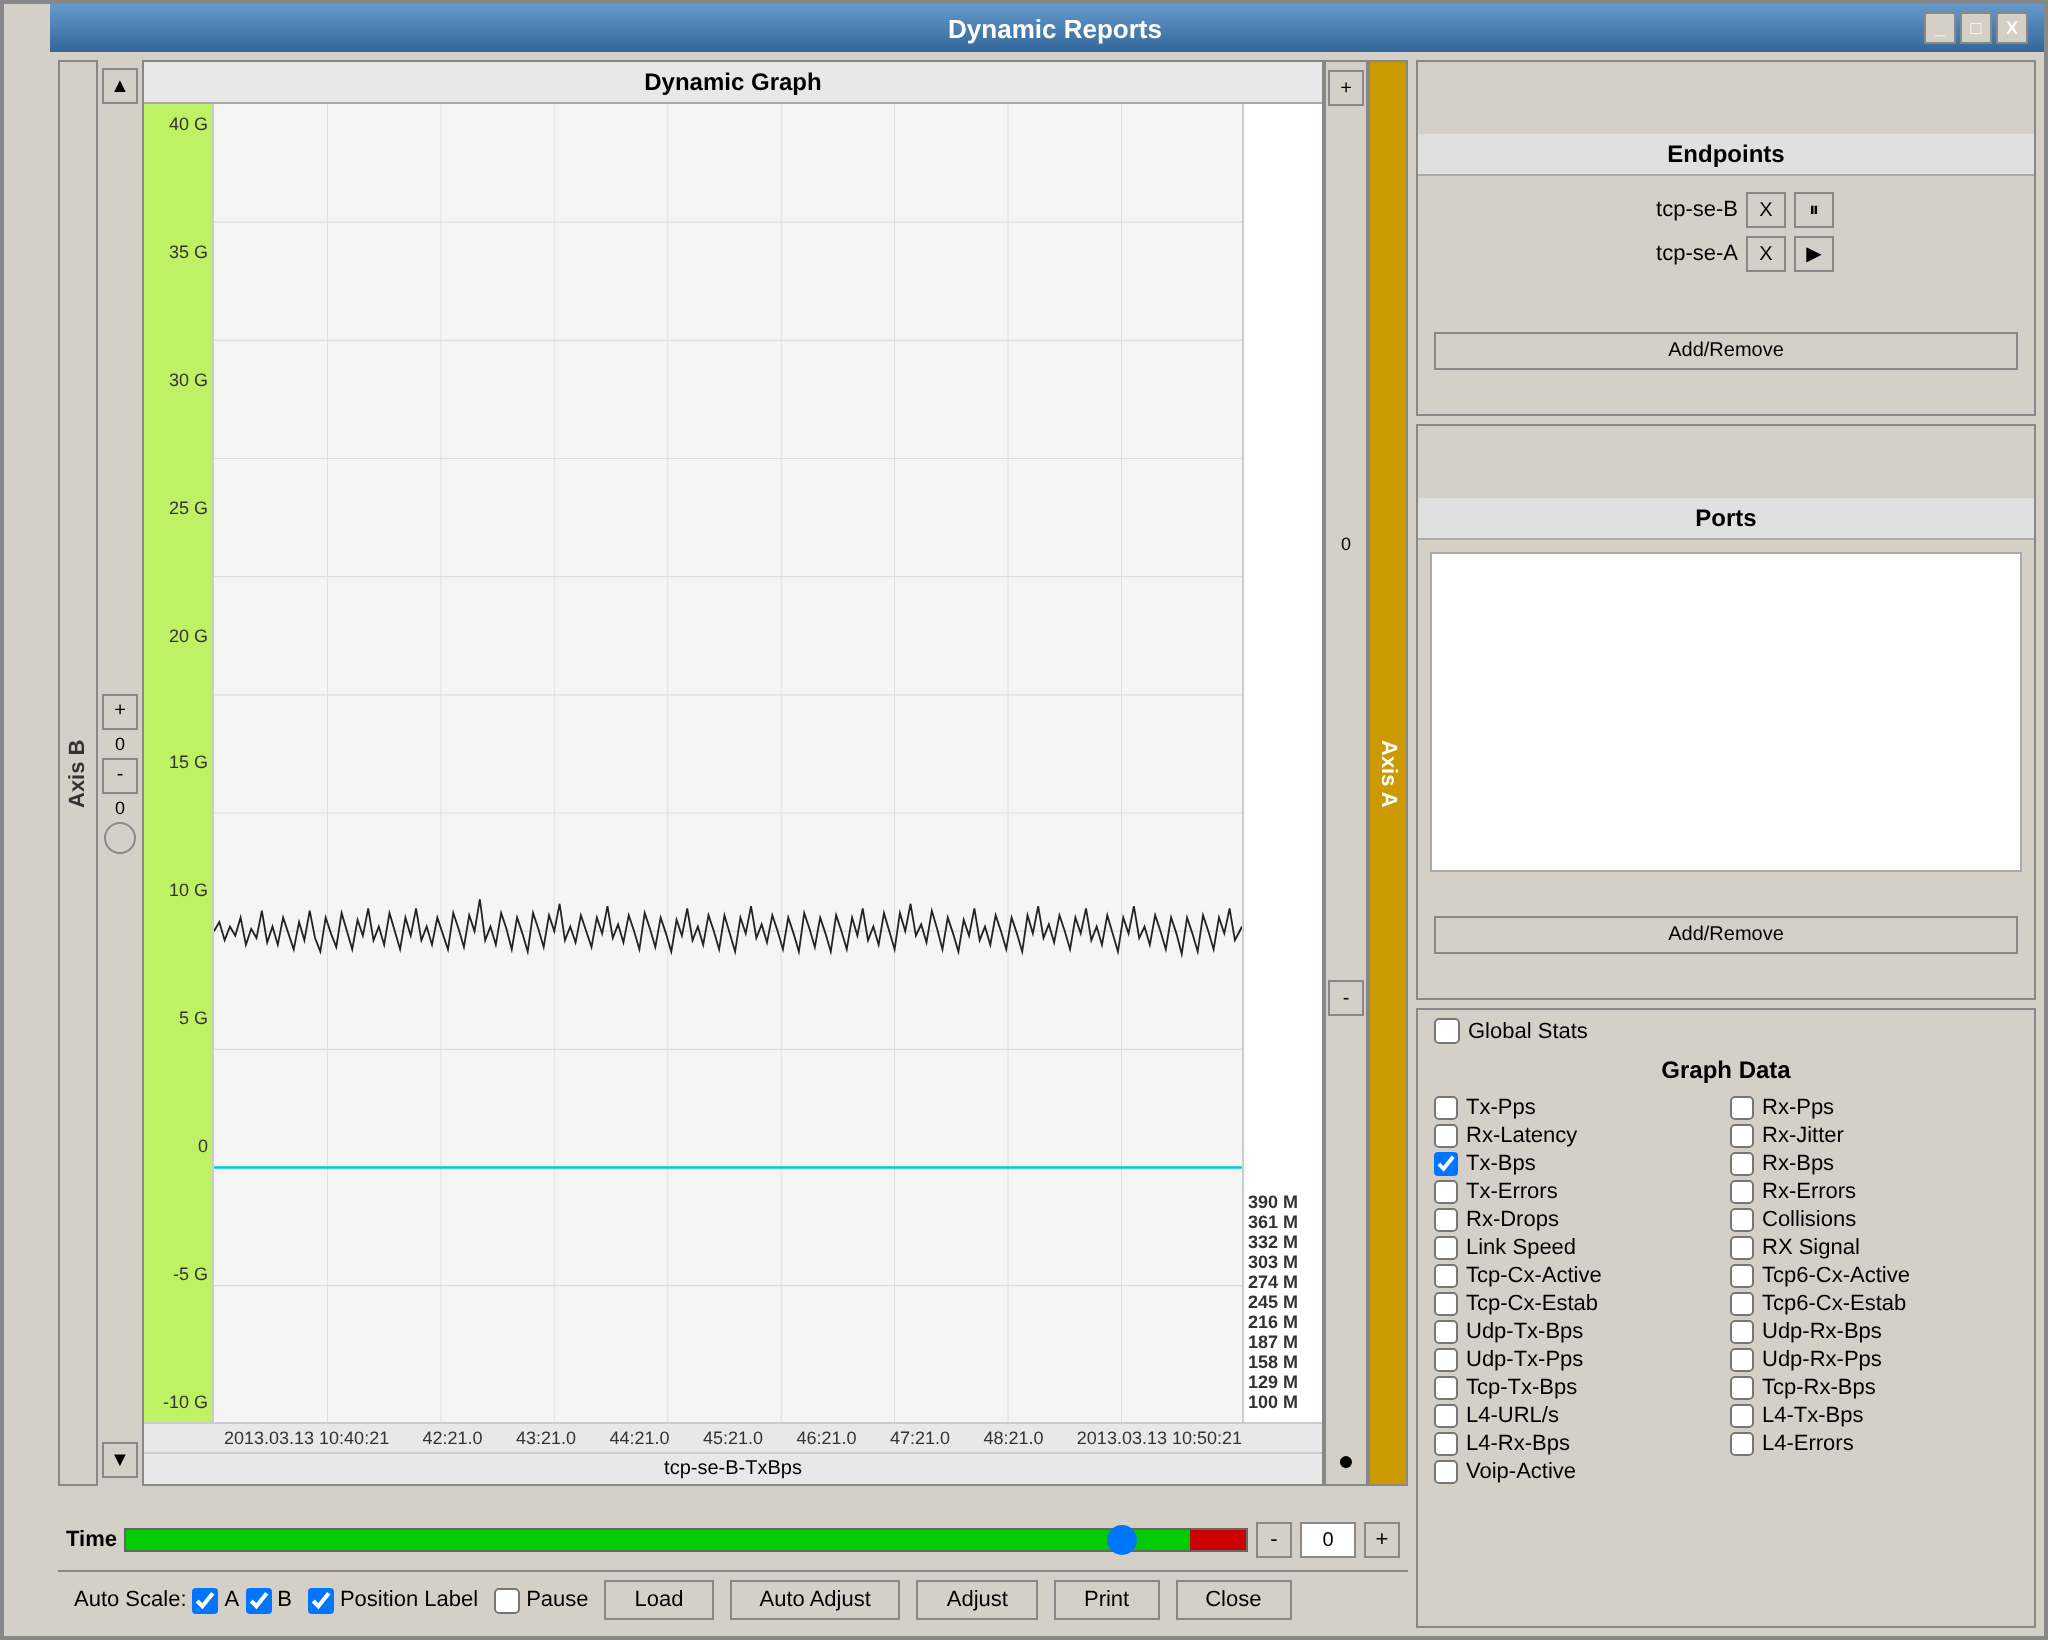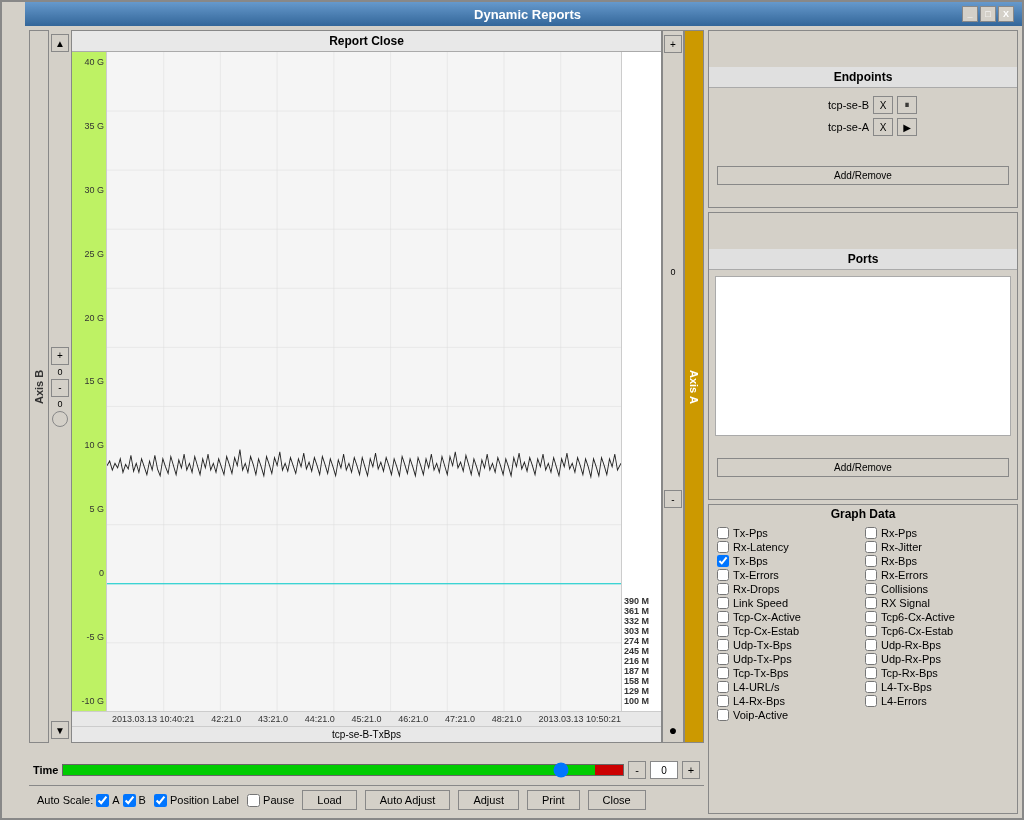--- a/index.html
+++ b/index.html
@@ -333,21 +333,21 @@
             <div style="font-size:9px; text-align:center;">0</div>
             <div class="arrow-btn">-</div>
             <div style="font-size:9px; text-align:center;">0</div>
             <div class="circle-btn"></div>
           </div>
           <div class="arrow-btn">▼</div>
         </div>
 
         <div class="graph-panel">
           <div style="border:1px solid #888; display:flex; flex-direction:column; flex:1; background:white;">
-            <div class="graph-title">Report Close</div>
+            <div class="graph-title">Dynamic Graph</div>
             <div style="display:flex; flex:1; overflow:hidden;">
 
               <div class="y-axis-left">
                 <span>40 G</span>
                 <span>35 G</span>
                 <span>30 G</span>
                 <span>25 G</span>
                 <span>20 G</span>
                 <span>15 G</span>
                 <span>10 G</span>
@@ -487,20 +487,24 @@
         <button class="add-remove-btn">Add/Remove</button>
       </div>
 
       <div class="panel-section">
         <div class="panel-title">Ports</div>
         <div class="ports-body"></div>
         <button class="add-remove-btn">Add/Remove</button>
       </div>
 
       <div style="border:1px solid #888; background:#d4d0c8; flex:1; display:flex; flex-direction:column;">
+        <div class="global-stats-row">
+          <input type="checkbox" style="">
+          <span>Global Stats</span>
+        </div>
         <div class="graph-data-title">Graph Data</div>
 
         <div class="graph-data-grid">
 
           <div class="graph-data-item">
             <input type="checkbox" style="">
             <span>Tx-Pps</span>
           </div>
           <div class="graph-data-item">
             <input type="checkbox" style="">

